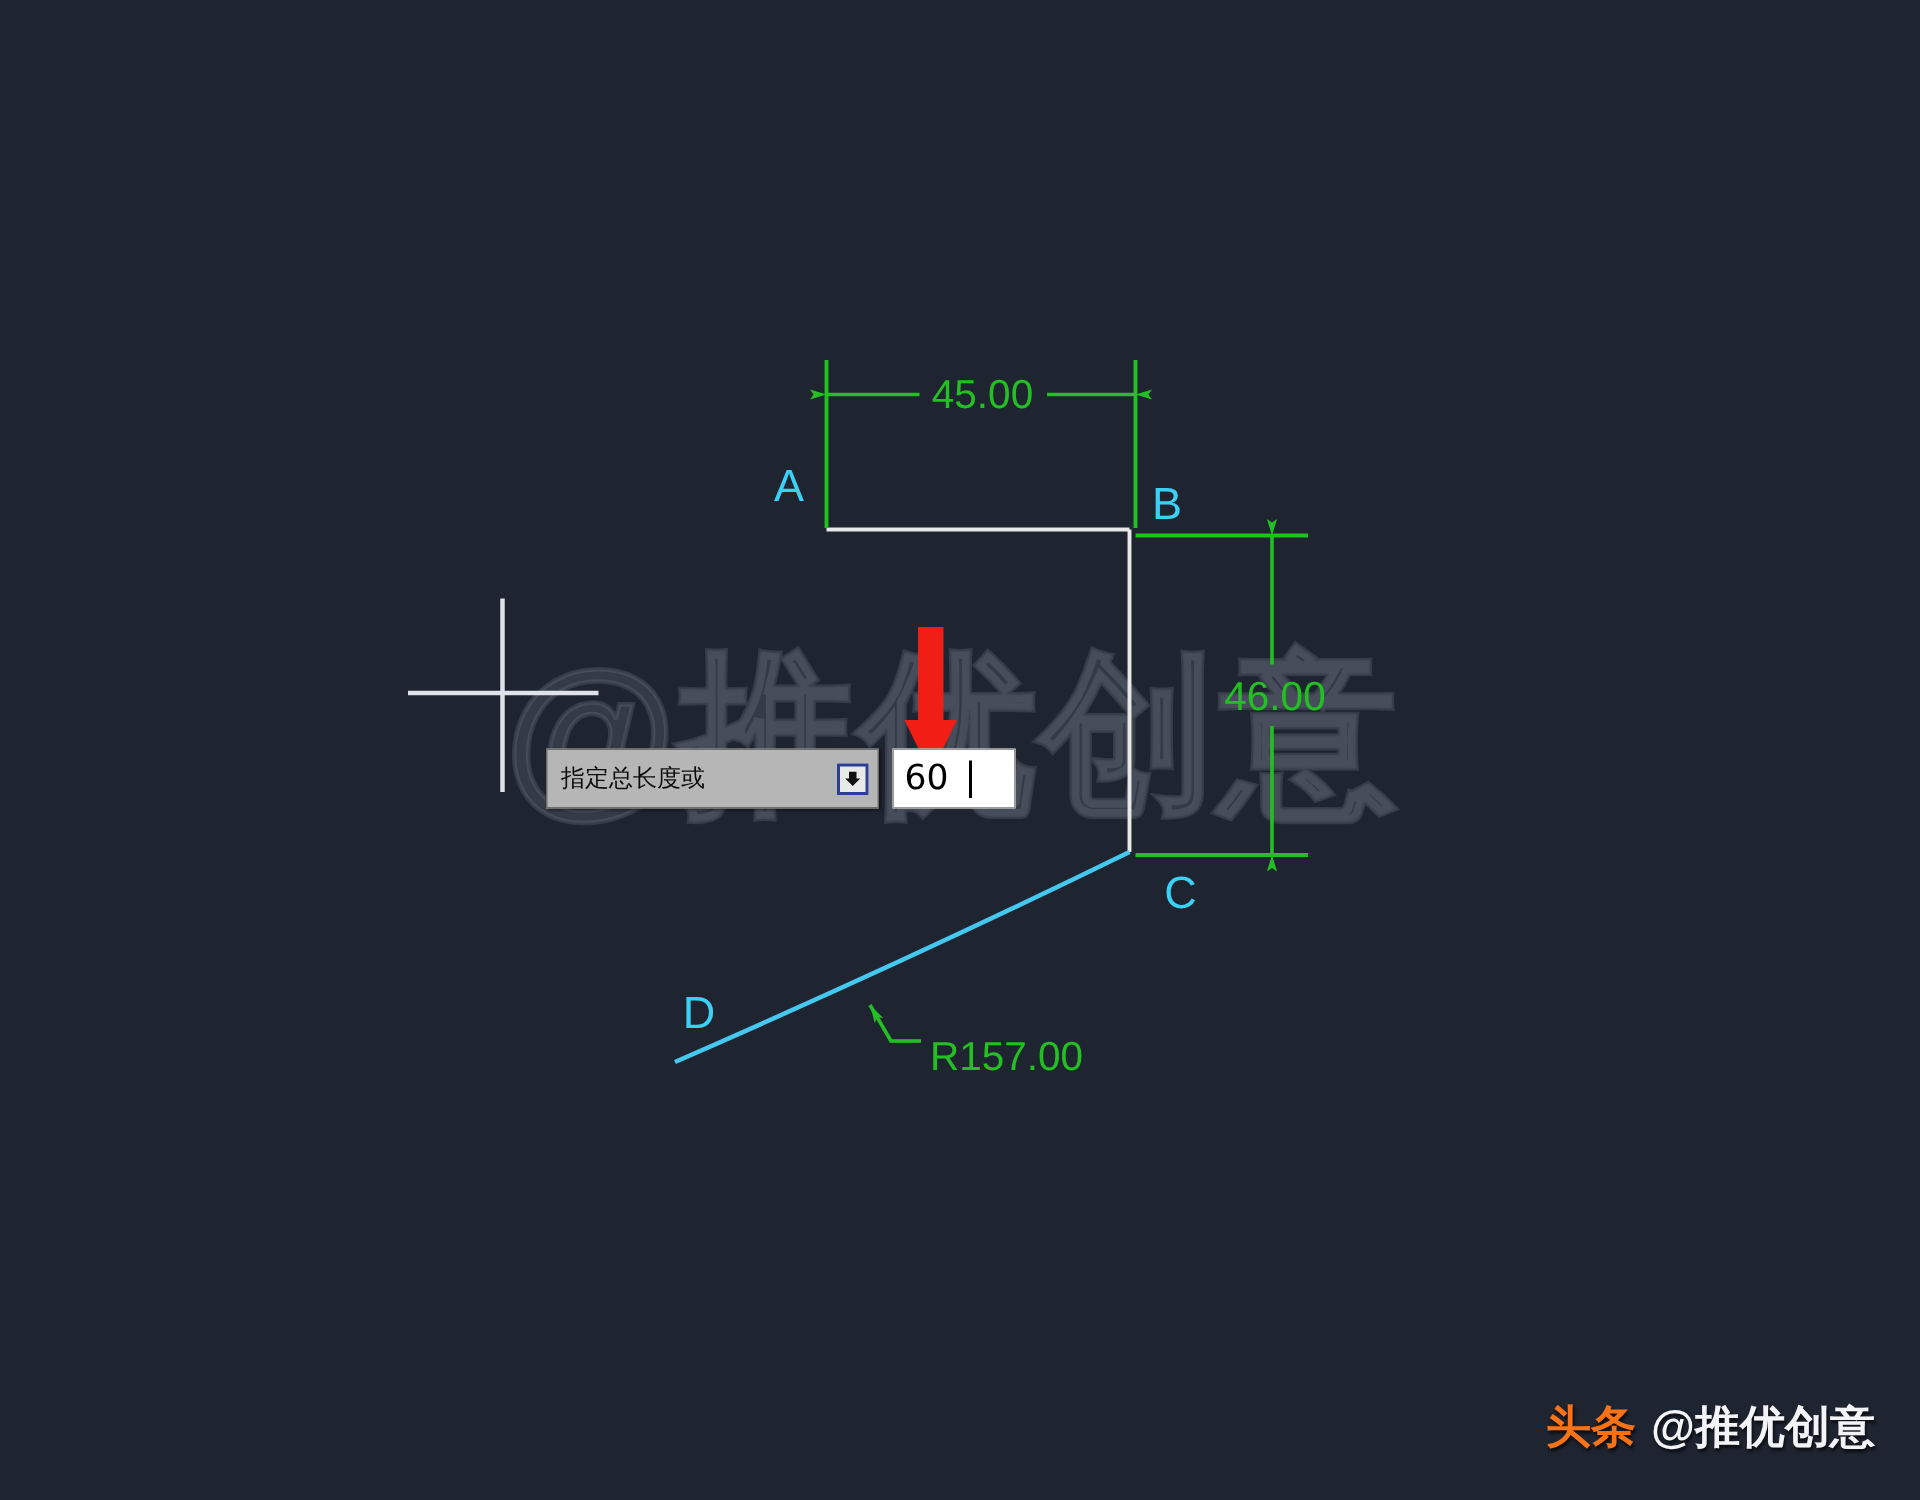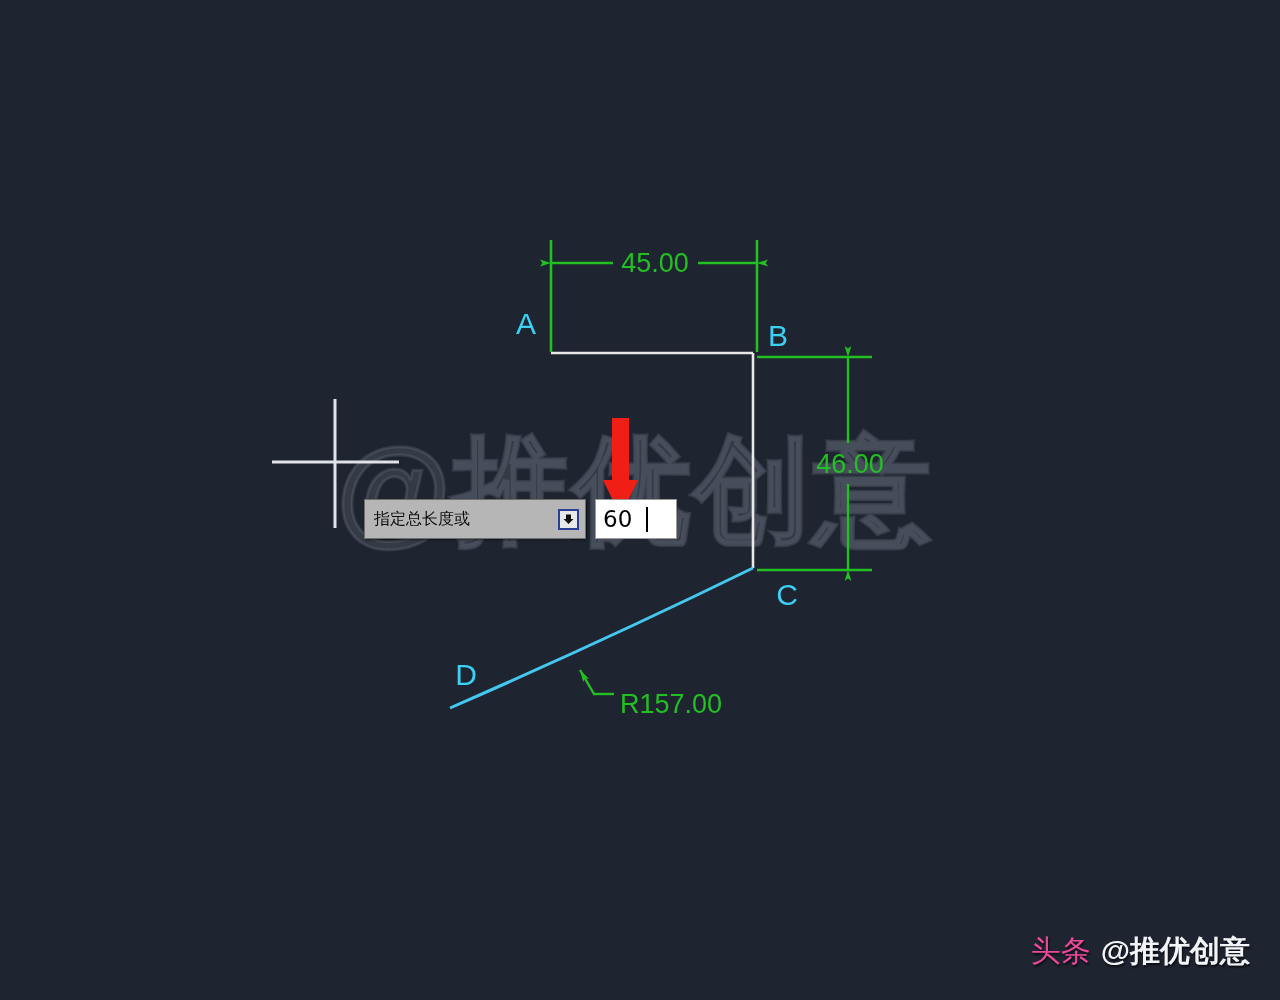--- a/index.html
+++ b/index.html
@@ -48,22 +48,22 @@
     right: 30px;
     bottom: 28px;
     display: flex;
     align-items: center;
     gap: 10px;
     white-space: nowrap;
     pointer-events: none;
   }
   .wm-brand {
     font-size: 30px;
-    font-weight: normal;
-    color: #ec4899;
+    font-weight: bold;
+    color: #f97316;
     text-shadow: 1px 2px 2px rgba(0,0,0,0.65);
     text-align: right;
   }
   .wm-handle {
     font-size: 30px;
     font-weight: bold;
     color: #f2f4f8;
     text-shadow: 1px 2px 2px rgba(0,0,0,0.65);
   }
 

